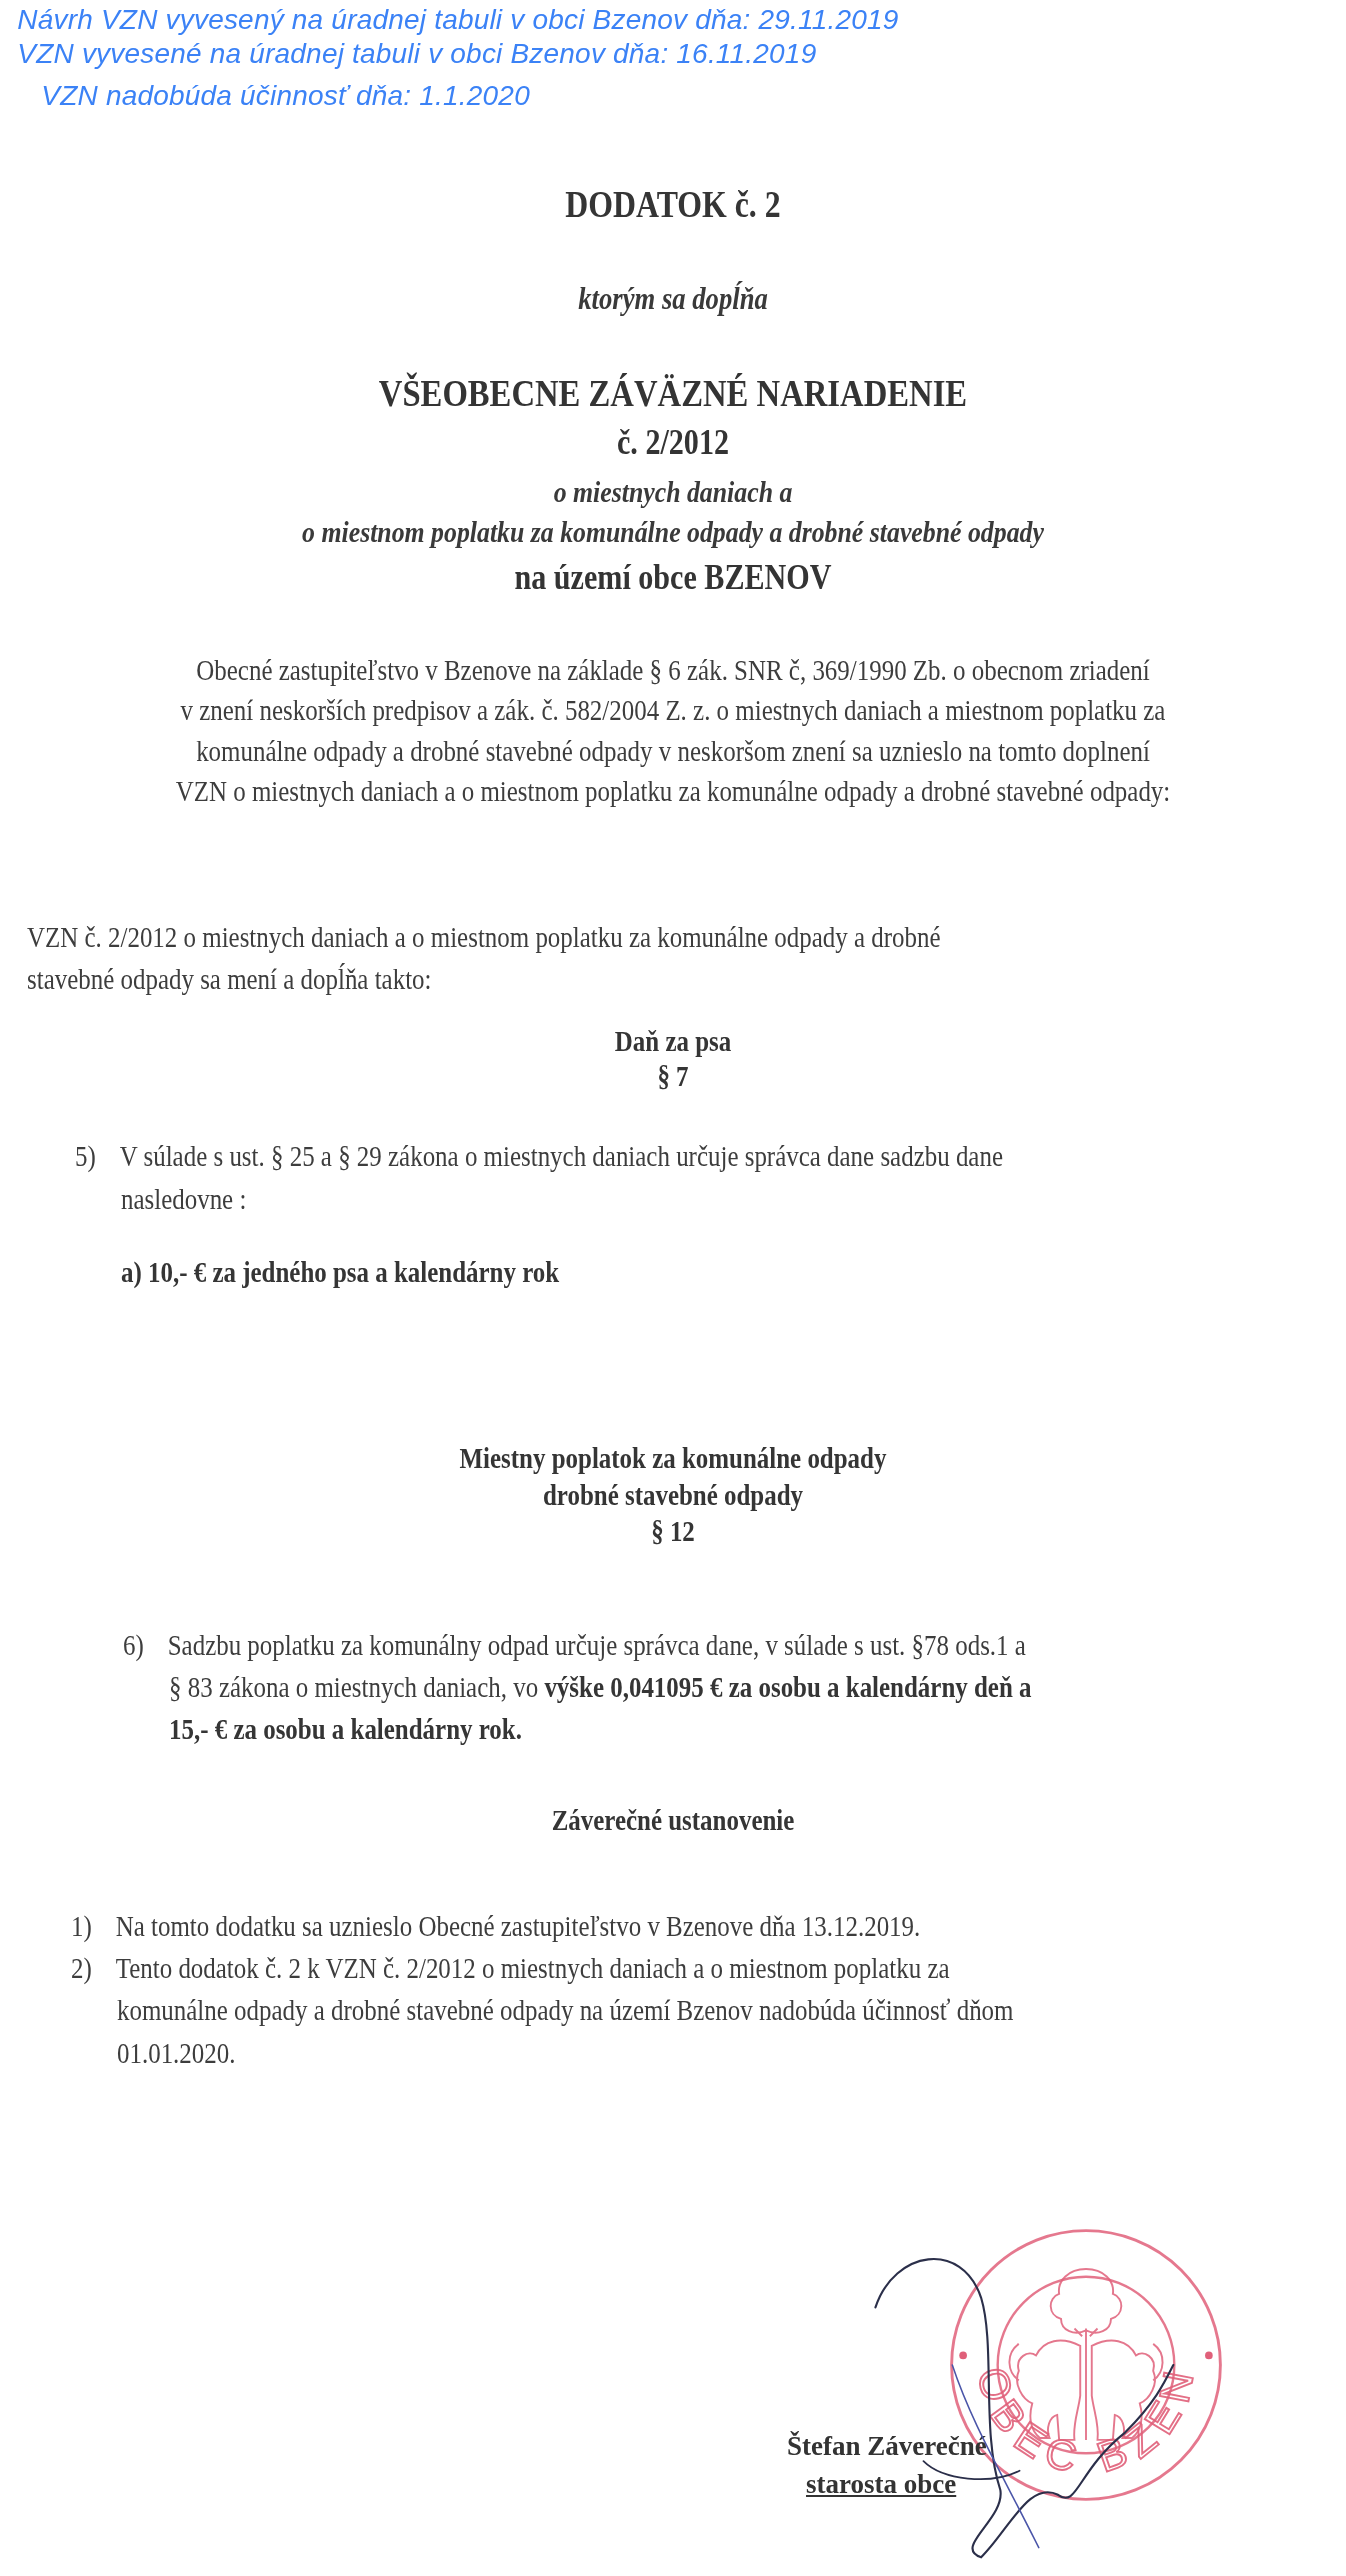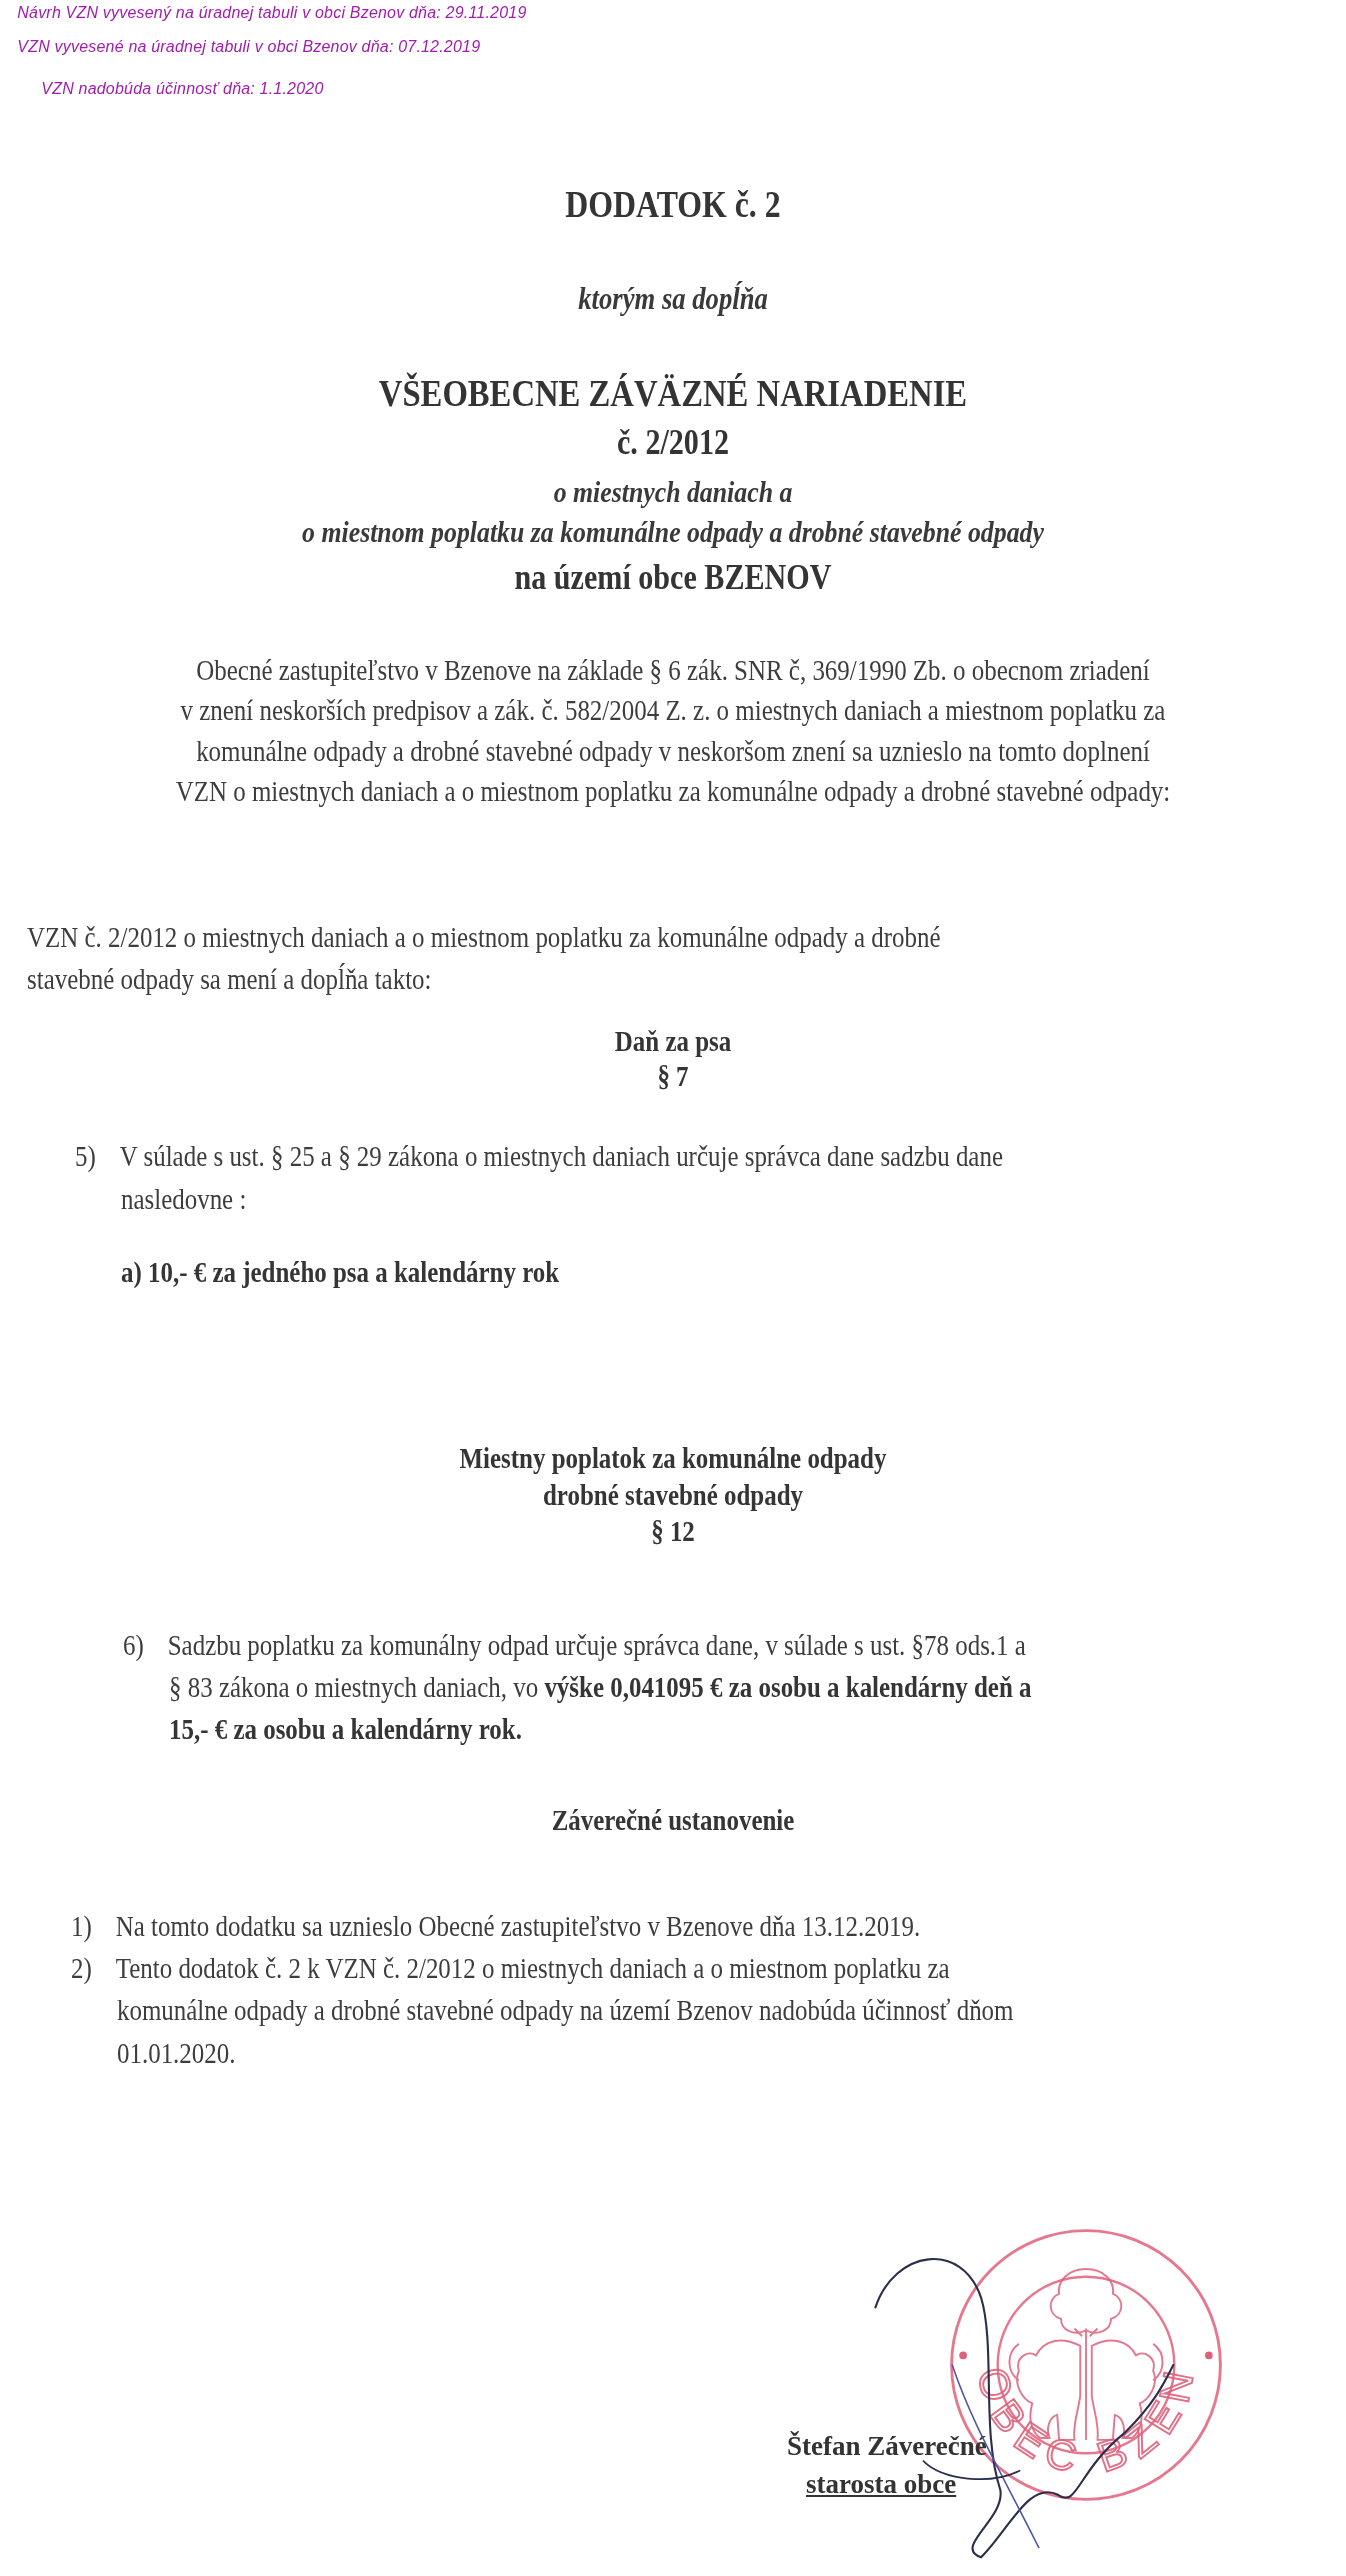--- a/index.html
+++ b/index.html
@@ -1,41 +1,41 @@
 <!DOCTYPE html>
 <html><head>
 <meta charset="utf-8">
 <style>
   html, body { margin: 0; padding: 0; background: #ffffff; }
   body { width: 1346px; height: 2576px; position: relative; overflow: hidden; color: #333333; }
   .serif { font-family: "Liberation Serif", "DejaVu Serif", serif; }
   .sans { font-family: "Liberation Sans", "DejaVu Sans", sans-serif; }
   .abs { position: absolute; }
   .center { left: 0; width: 1346px; text-align: center; }
-  .hdr-line { font-style: italic; font-size: 16px; color: #a21caf; left: 17.3px; white-space: nowrap; letter-spacing: 0.2px; }
+  .hdr-line { font-style: italic; font-size: 28px; color: #3b82f6; left: 17.3px; white-space: nowrap; letter-spacing: 0.2px; }
   .title-main { font-weight: bold; font-size: 37px; color: #353535; transform: scaleX(0.86); }
   .subtitle-it { font-style: italic; font-weight: bold; font-size: 31px; color: #3a3a3a; transform: scaleX(0.86); }
   .vzn-title { font-weight: bold; font-size: 38px; color: #343434; transform: scaleX(0.86); }
   .vzn-num { font-weight: bold; font-size: 35px; color: #343434; transform: scaleX(0.86); }
   .vzn-sub { font-style: italic; font-weight: bold; font-size: 30px; color: #3a3a3a; transform: scaleX(0.86); }
   .vzn-place { font-weight: bold; font-size: 35px; color: #343434; transform: scaleX(0.86); }
   .body-line { font-size: 29px; color: #3d3d3d; white-space: nowrap; transform-origin: left top; transform: scaleX(0.86); }
   .body-center { font-size: 29px; color: #3d3d3d; white-space: nowrap; transform: scaleX(0.86); }
   .sec-head { font-weight: bold; font-size: 29px; color: #353535; transform: scaleX(0.86); }
   .bold { font-weight: bold; color: #353535; }
   .num { display: inline-block; width: 52px; }
   .sig { font-weight: bold; font-size: 27px; color: #333333; white-space: nowrap; }
   .stamp { left: 942px; top: 2221px; width: 288px; height: 288px; }
   .signature { left: 837px; top: 2240px; width: 442px; height: 327px; }
 </style>
 </head>
 <body>
 
 <div class="abs hdr-line sans" style="top:3.8px;">Návrh VZN vyvesený na úradnej tabuli v obci Bzenov dňa: 29.11.2019</div>
-<div class="abs hdr-line sans" style="top:38px;">VZN vyvesené na úradnej tabuli v obci Bzenov dňa: 07.12.2019</div>
+<div class="abs hdr-line sans" style="top:38px;">VZN vyvesené na úradnej tabuli v obci Bzenov dňa: 16.11.2019</div>
 <div class="abs hdr-line sans" style="top:80px;margin-left:24px;">VZN nadobúda účinnosť dňa: 1.1.2020</div>
 
 <div class="abs center serif title-main" style="top:183px;">DODATOK č. 2</div>
 <div class="abs center serif subtitle-it" style="top:281px;">ktorým sa dopĺňa</div>
 
 <div class="abs center serif vzn-title" style="top:371px;">VŠEOBECNE ZÁVÄZNÉ NARIADENIE</div>
 <div class="abs center serif vzn-num" style="top:423px;">č. 2/2012</div>
 <div class="abs center serif vzn-sub" style="top:475px;">o miestnych daniach a</div>
 <div class="abs center serif vzn-sub" style="top:515px;">o miestnom poplatku za komunálne odpady a drobné stavebné odpady</div>
 <div class="abs center serif vzn-place" style="top:558px;">na území obce BZENOV</div>

